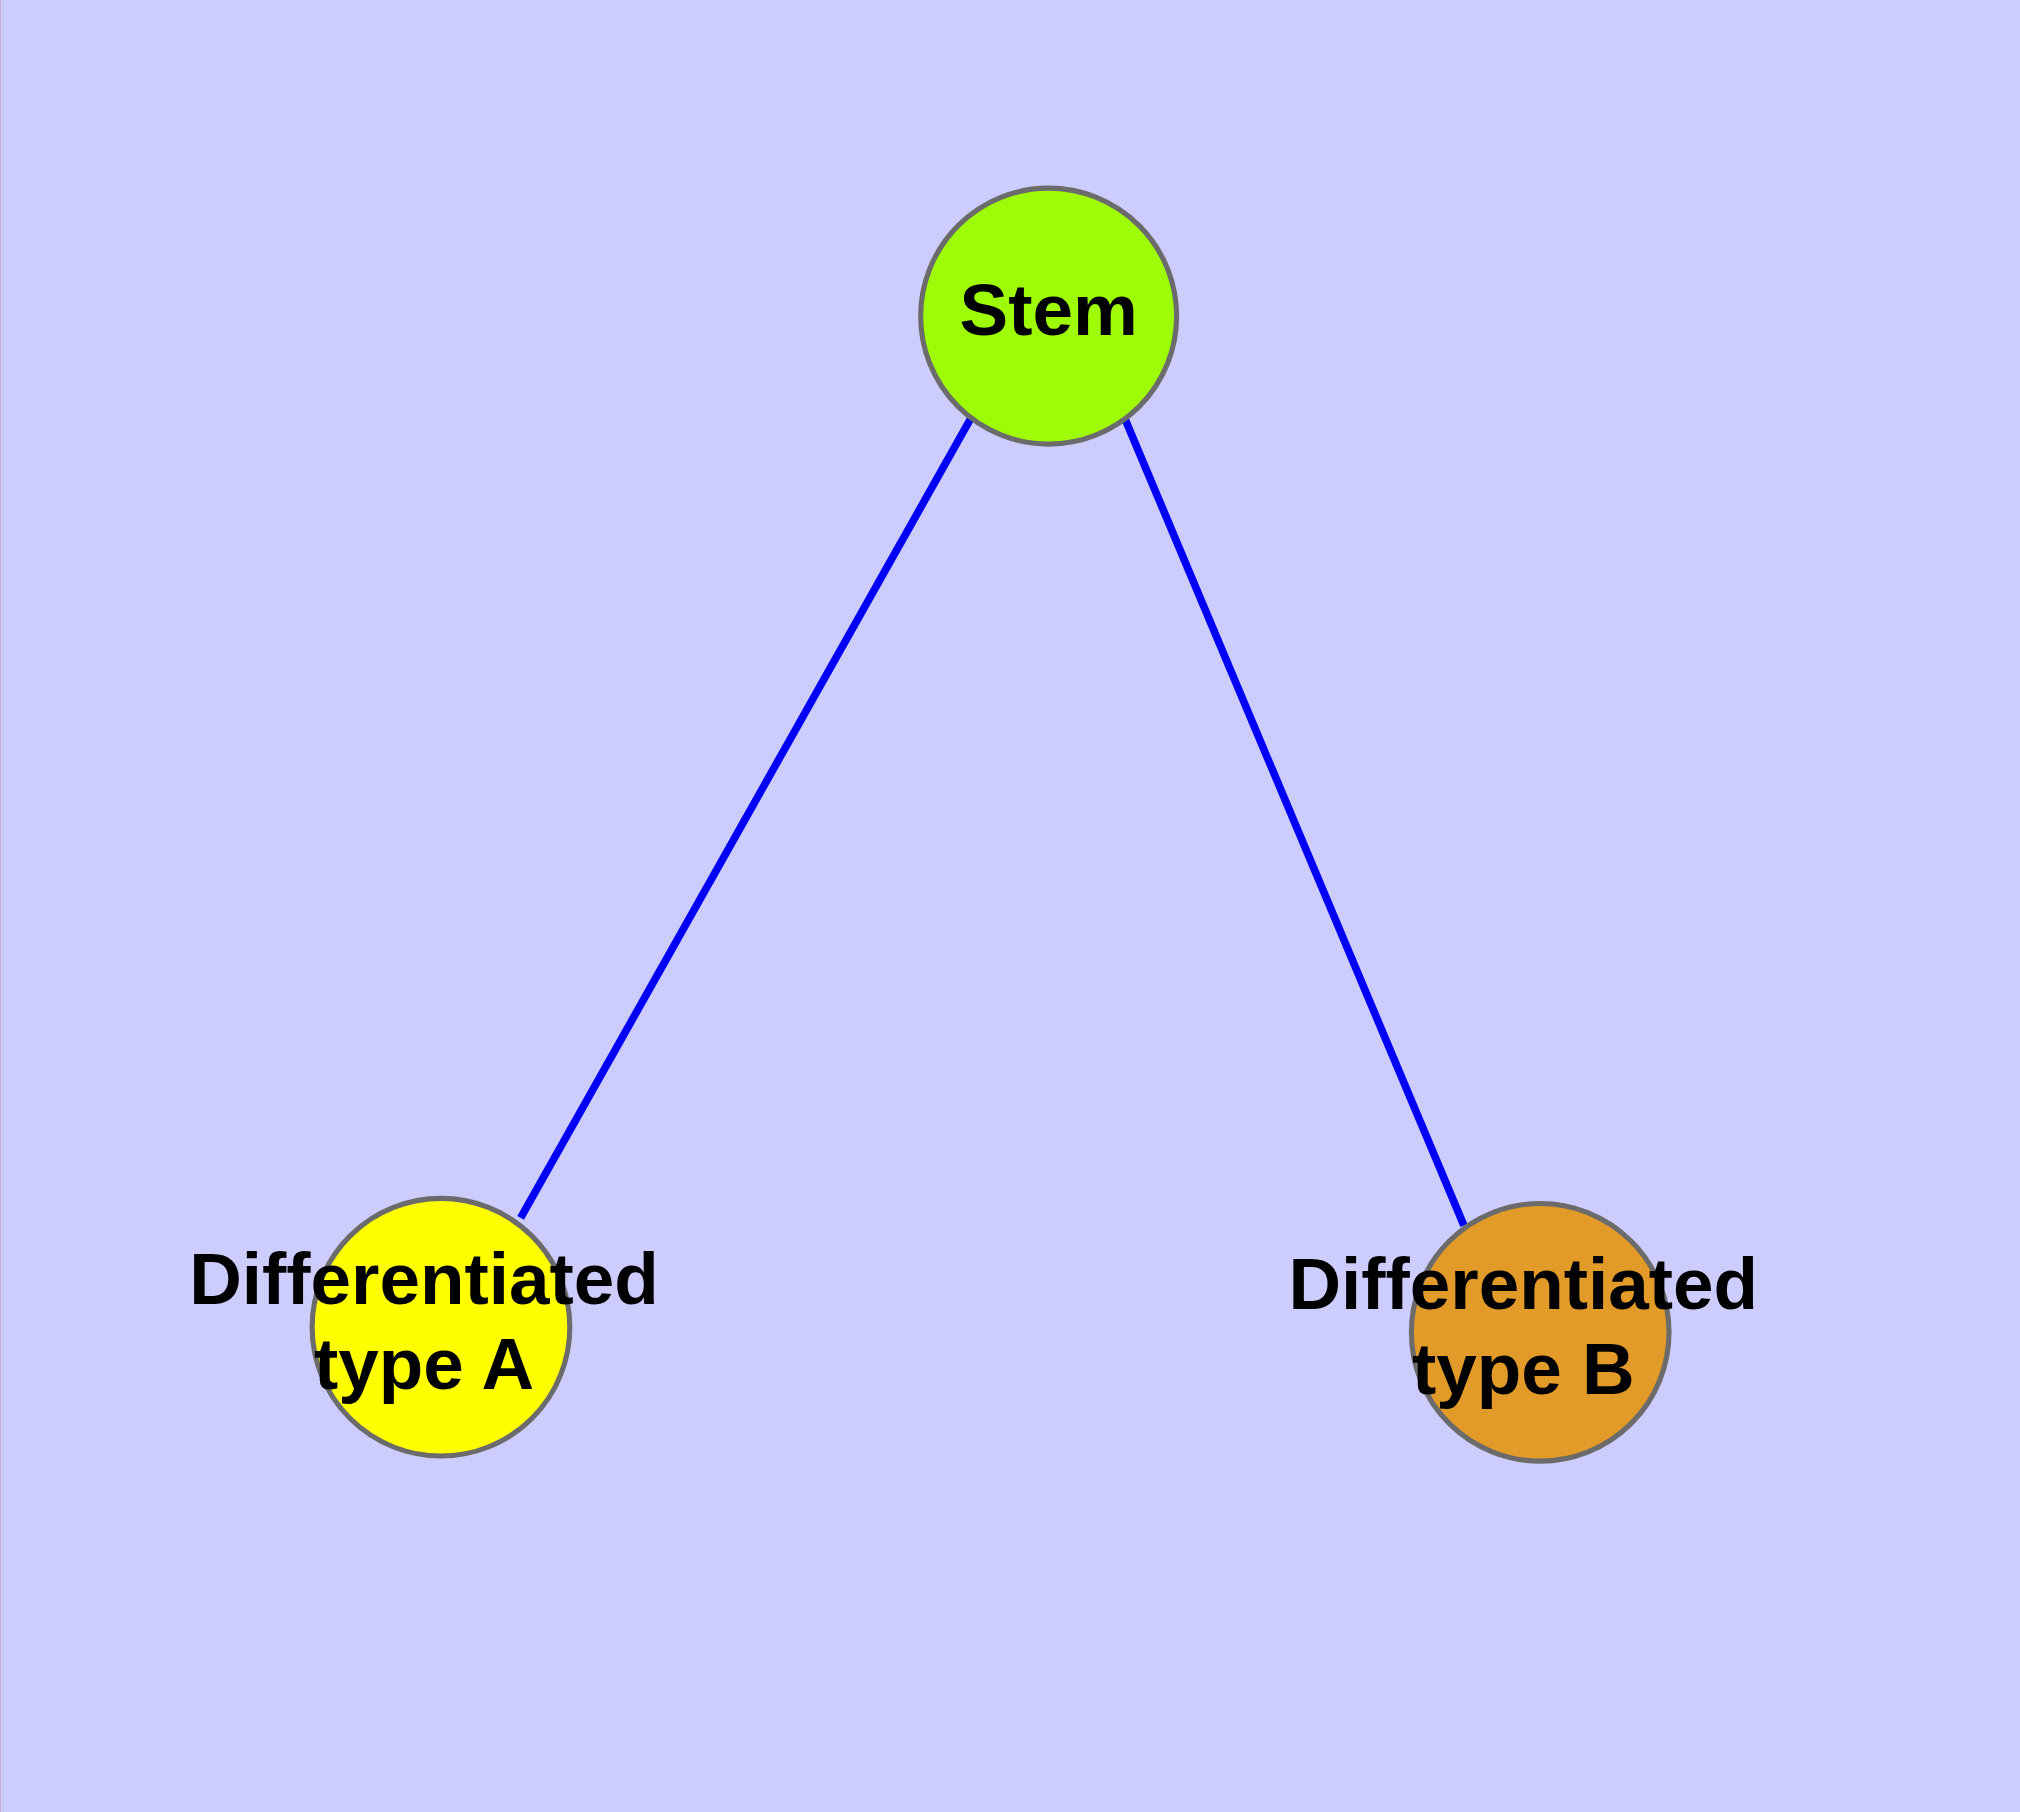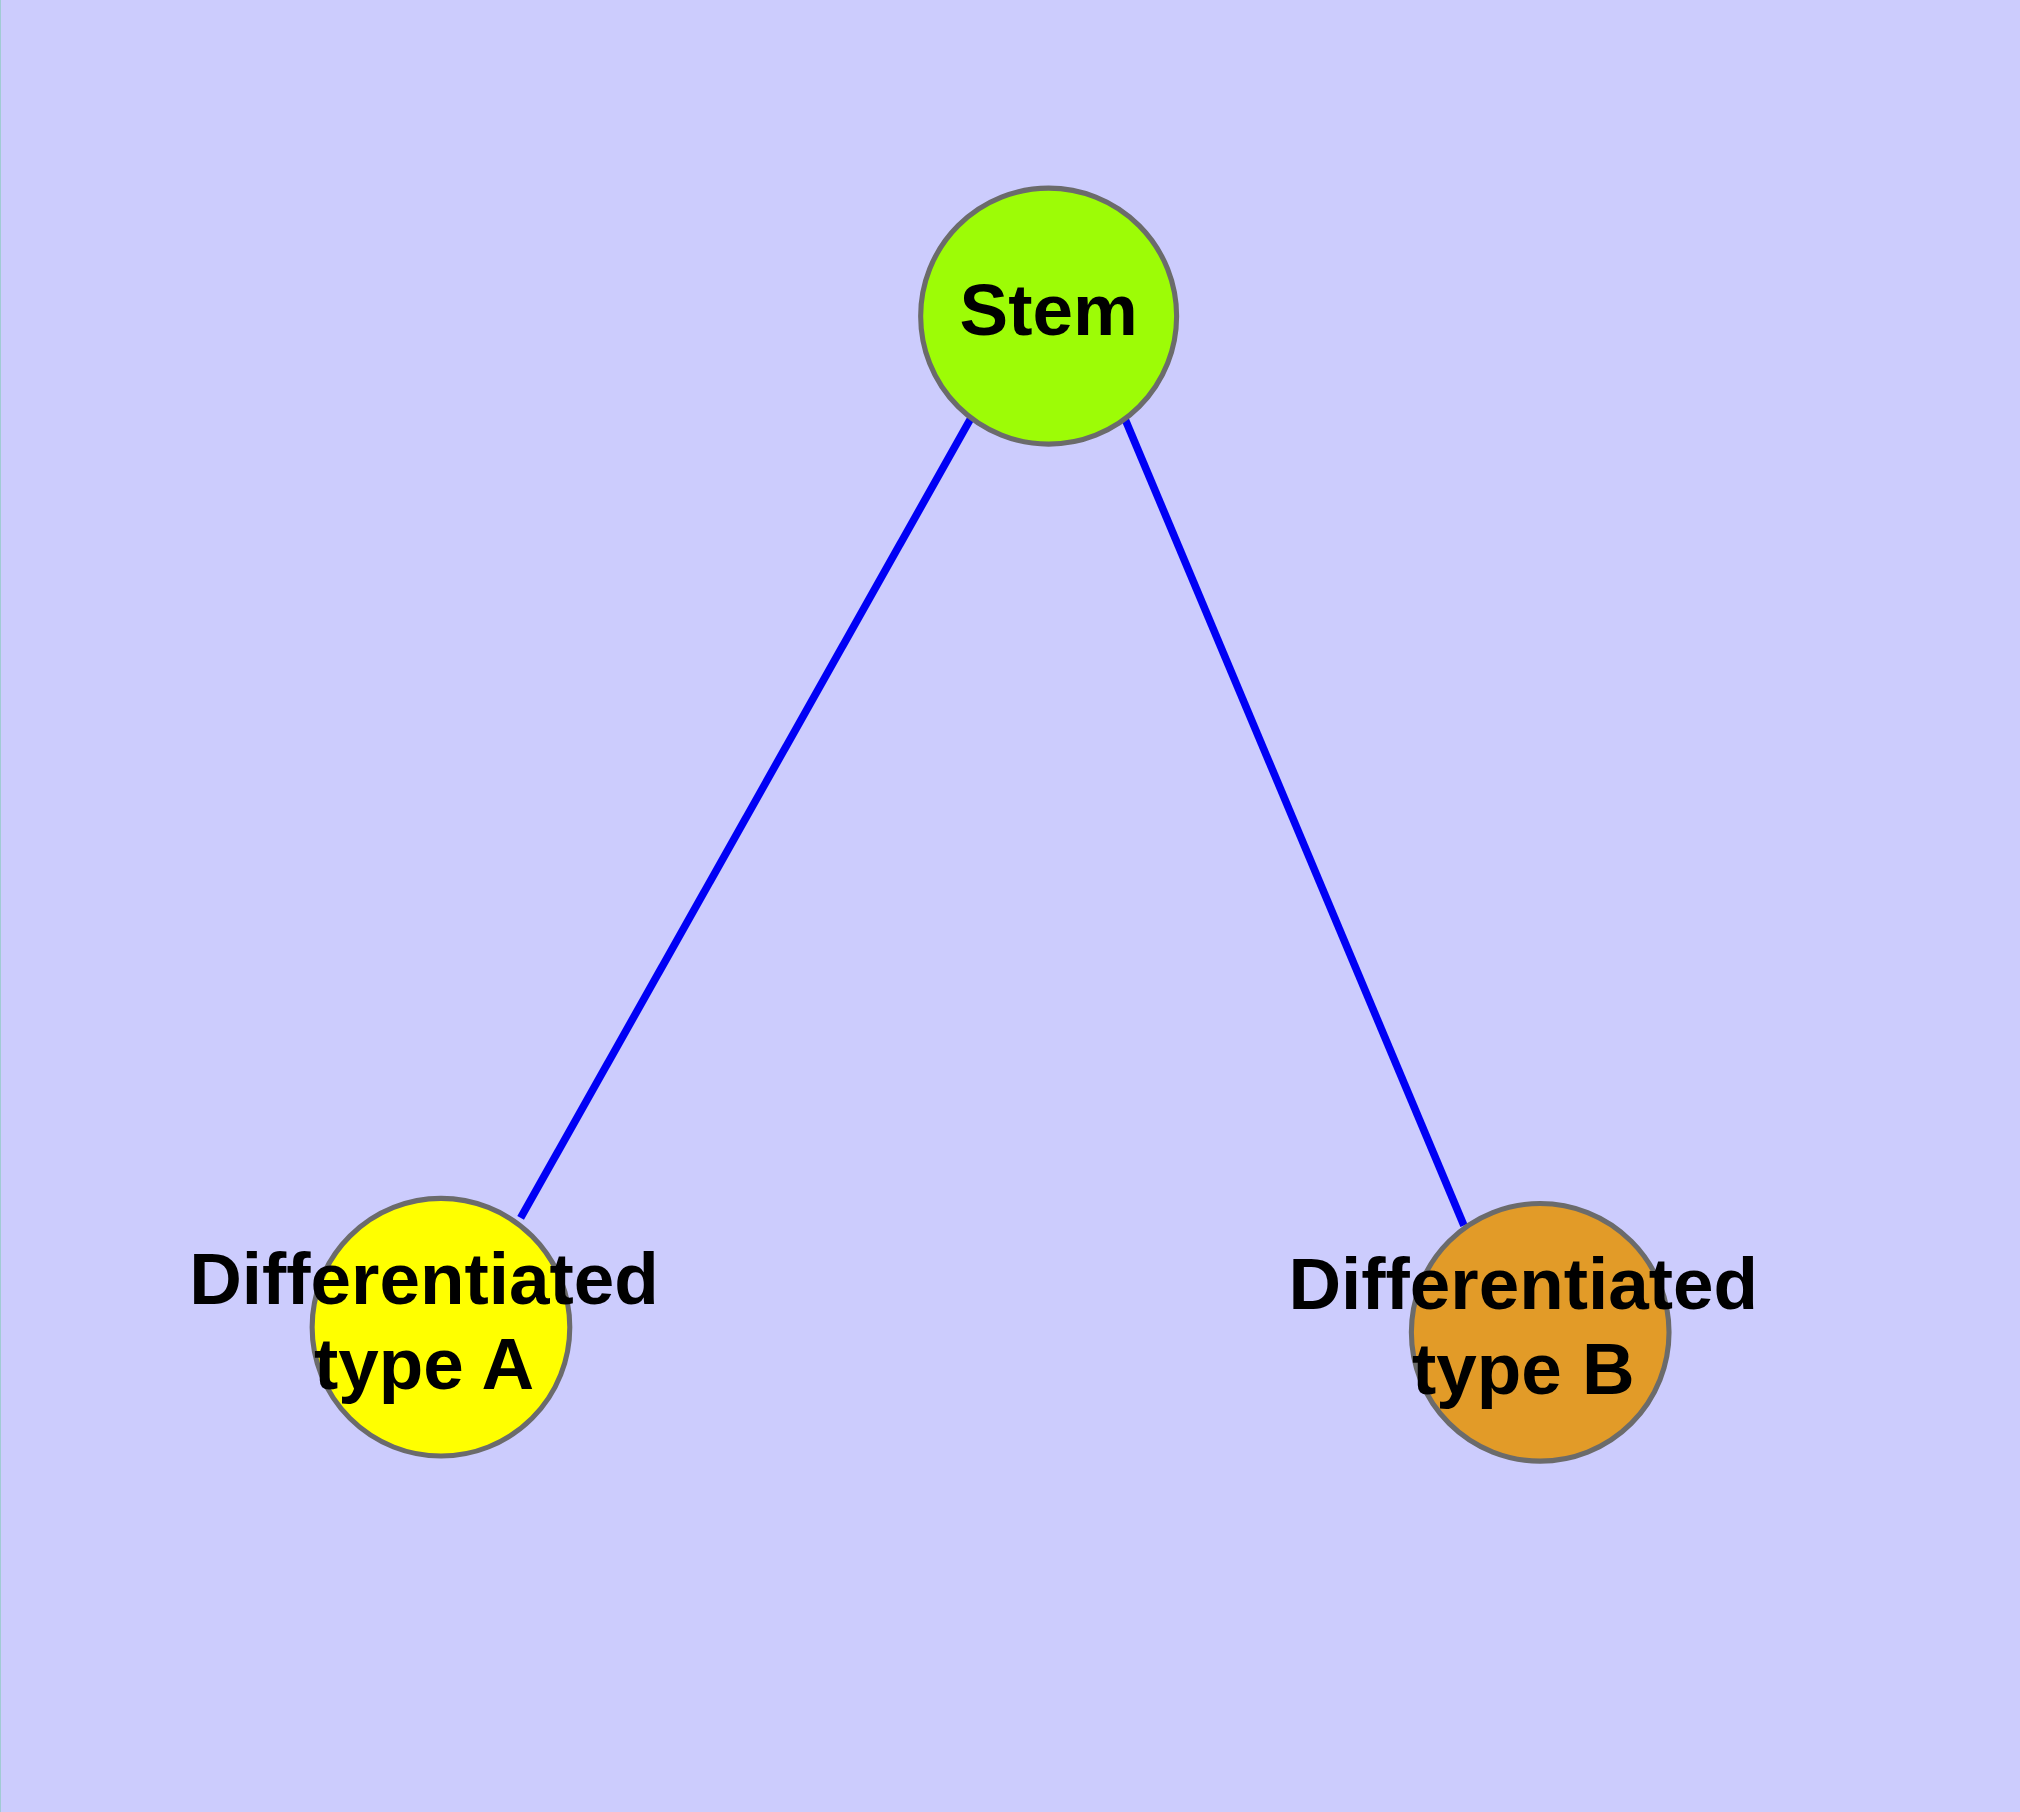--- a/index.html
+++ b/index.html
@@ -27,21 +27,21 @@
     font-weight: bold;
     fill: #000000;
     text-anchor: middle;
     dominant-baseline: middle;
     paint-order: normal;
   }
 </style>
 </head>
 <body>
 
-<div id="canvas" style="background: #22c55e;">
+<div id="canvas" style="background: #ef4444;">
   <svg id="graph-svg" viewBox="0 0 2384 2138">
 
     <rect id="bg-rect" x="0" y="0" width="2384" height="2138" fill="#ccccfd"></rect>
 
     <g id="edges-layer">
       <line id="edge-0" x1="1145" y1="494" x2="614" y2="1437" stroke="#0000f5" stroke-width="9" stroke-linecap="butt"></line>
       <line id="edge-1" x1="1327" y1="494" x2="1727" y2="1446" stroke="#0000f5" stroke-width="9" stroke-linecap="butt"></line>
     </g>
 
     <g id="nodes-layer">

